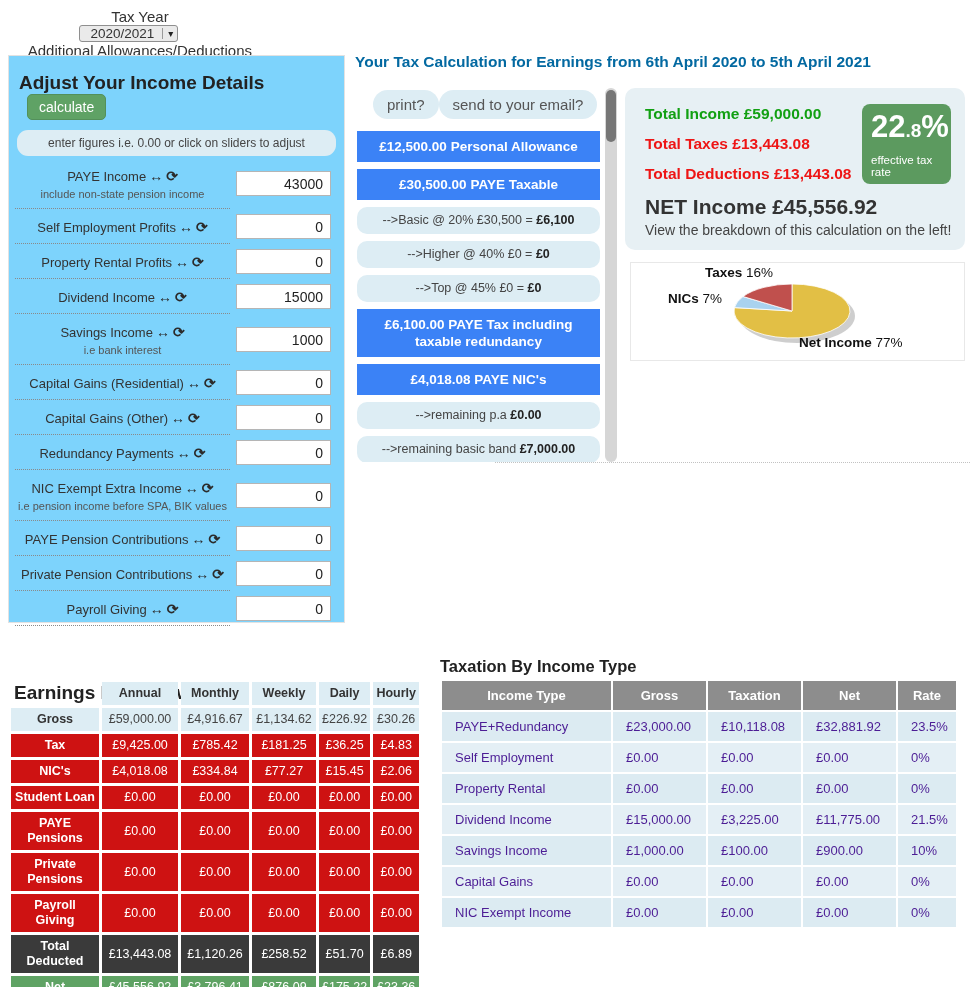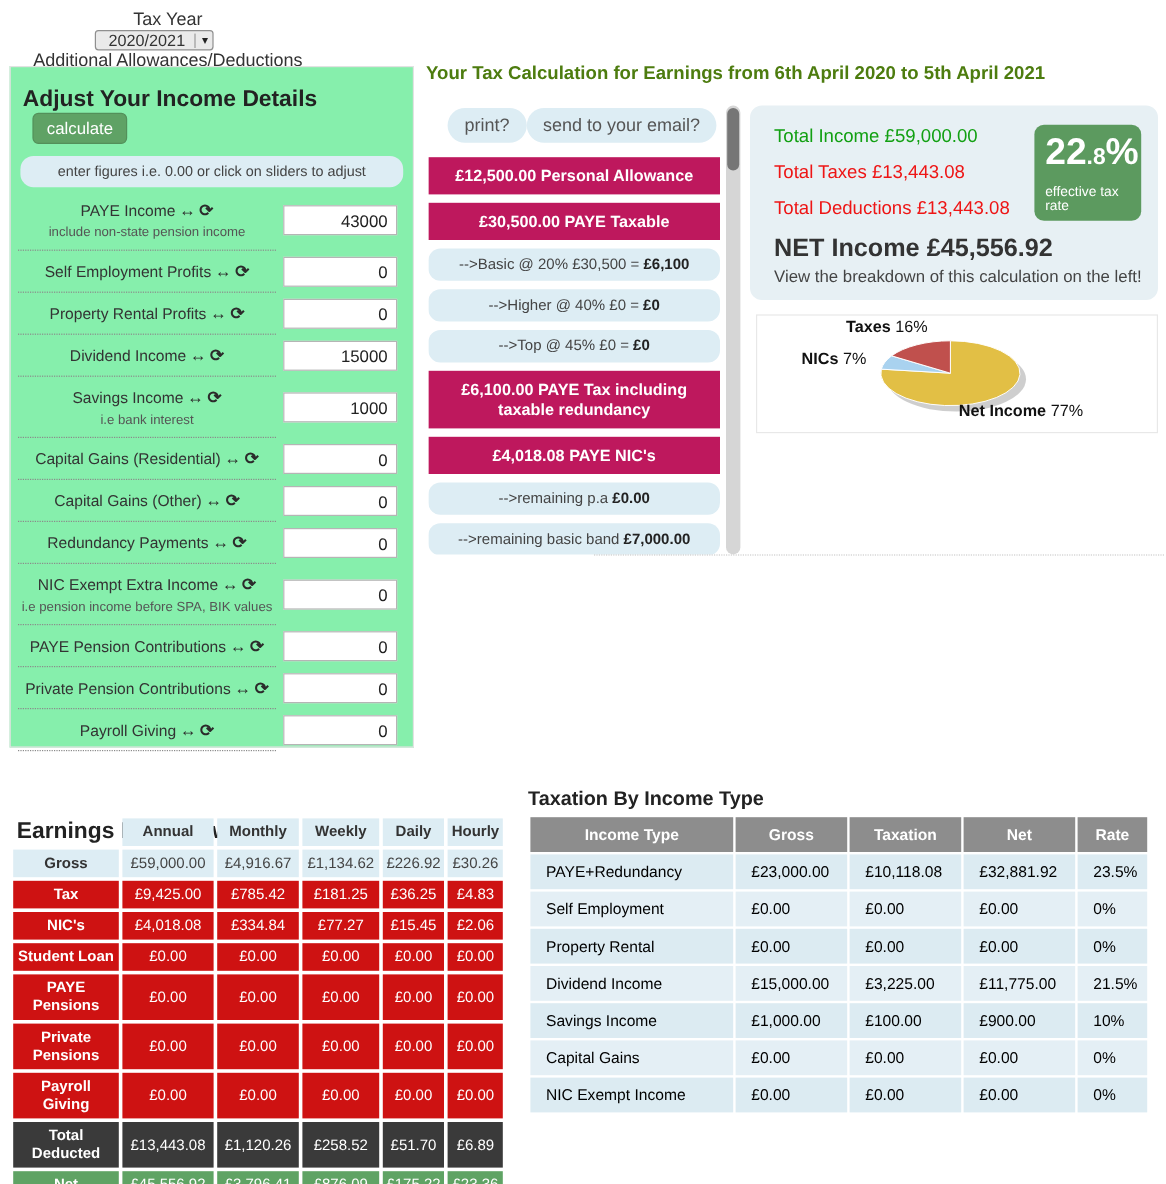--- a/index.html
+++ b/index.html
@@ -7,49 +7,49 @@
   body { width:972px; height:987px; position:relative; font-family:"Liberation Sans", sans-serif; color:#333; overflow:hidden; }
 
   
   .topbar { position:absolute; left:10px; top:8px; height:32px; display:flex; align-items:center; font-size:15px; color:#333;flex-direction:column; }
   .tb-label { margin-right:14px; }
   .select { display:flex; align-items:center; background:#eaeaea; border:1px solid #8f8f8f; border-radius:3px; height:28px; padding:0 4px 0 10px; font-size:13.5px; cursor:pointer; margin-right:36px; }
   .sel-arrow { margin-left:8px; border-left:1px solid #9a9a9a; padding-left:5px; font-size:10px; color:#222; }
   .tb-input { width:110px; height:26px; border:1px solid #b3b3b3; font-size:14px; padding-left:7px; margin-left:12px; color:#222; font-family:"Liberation Sans", sans-serif; } .gap2 { margin-left:58px; }
 
   
-  .income-panel { position:absolute; left:8px; top:55px; width:337px; height:568px; background:#86efac; border:1px solid #e2e2e2; }
+  .income-panel { position:absolute; left:8px; top:55px; width:337px; height:568px; background:#7dd3fc; border:1px solid #e2e2e2; }
   .panel-head { margin:16px 10px 10px 10px; }
   .panel-title { font-size:19px; font-weight:bold; color:#222; display:inline; }
   .calc-btn { display:inline-block; margin-left:8px; background:#5fa265; border:1px solid #53905a; color:#fff; font-size:14px; padding:4px 11px; border-radius:5px; cursor:pointer; vertical-align:2px; }
   .hint { margin:6px 8px 2px 8px; background:#ddedf4; color:#444; font-size:12px; text-align:center; padding:6px 4px; border-radius:11px; }
   .inc-row { display:flex; align-items:center; padding:0 13px 0 6px; }
   .inc-left { flex:1; border-bottom:1px dotted #8a8a8a; padding:9px 2px 7px 2px; text-align:center; }
   .inc-label { font-size:13px; color:#333; }
   .inc-icons { white-space:nowrap; }
   .ico { font-size:14px; font-weight:bold; color:#2b2b2b; cursor:pointer; margin-left:3px; }
   .inc-sub { font-size:11px; color:#555; margin-top:3px; line-height:13px; }
   .inc-sub:empty { display:none; }
   .inc-input { width:95px; height:25px; border:1px solid #b5b5b5; text-align:right; padding-right:7px; font-size:14px; color:#222; margin-left:6px; font-family:"Liberation Sans", sans-serif; }
 
   
-  .calc-title { position:absolute; left:355px; top:53px; width:610px; font-size:15.5px; font-weight:bold; color:#4d7c0f; }
+  .calc-title { position:absolute; left:355px; top:53px; width:610px; font-size:15.5px; font-weight:bold; color:#0369a1; }
   .calc-col { position:absolute; left:357px; top:86px; width:243px; height:376px; overflow:hidden; }
   .calc-buttons { display:flex; gap:0; margin:4px 0 12px 16px; }
   .pill-btn { background:#ddedf4; color:#555; font-size:15px; padding:6px 14px; border-radius:15px; cursor:pointer; }
   .calc-item { margin-bottom:7px; text-align:center; font-size:12.5px; line-height:15px; }
-  .calc-item.row-orange { background:#be185d; color:#fff; font-weight:bold; font-size:13.5px; padding:7px 8px; line-height:17px; }
+  .calc-item.row-orange { background:#3b82f6; color:#fff; font-weight:bold; font-size:13.5px; padding:7px 8px; line-height:17px; }
   .calc-item.row-detail { background:#ddedf4; color:#444; padding:6px 4px;border-radius:10px; }
   .calc-item.row-detail b { color:#222; }
   .calc-scrollbar { position:absolute; left:605px; top:88px; width:12px; height:374px; background:#d6d6d6; border-radius:6px; }
   .scroll-thumb { position:absolute; left:1px; top:2px; width:10px; height:52px; background:#767676; border-radius:5px; }
 
   
   .summary-box { position:absolute; left:625px; top:88px; width:340px; height:162px; background:#e7f0f4; border-radius:10px; padding:17px 0 0 20px; }
-  .sum-line { font-size:15.5px; font-weight:normal; margin-bottom:12px; }
+  .sum-line { font-size:15.5px; font-weight:bold; margin-bottom:12px; }
   .sum-green { color:#12a012; } .sum-red { color:#ee1515; }
   .net-line { font-size:21px; font-weight:bold; color:#333; margin-top:2px; }
   .note-line { font-size:14px; color:#444; margin-top:3px; }
   .rate-box { position:absolute; right:14px; top:16px; width:89px; height:80px; background:#5c9a5f; border-radius:8px; color:#fff; padding:5px 0 0 9px; }
   .rate-big { font-size:31px; font-weight:bold; } .rate-small { font-size:19px; font-weight:bold; }
   .rate-caption { font-size:11.5px; margin-top:9px; }
 
   
   .pie-box { position:absolute; left:630px; top:262px; width:335px; height:99px; border:1px solid #e8e8e8; background:#fff; }
   .pie-box svg { position:absolute; left:0; top:0; }
@@ -70,21 +70,21 @@
   tr.row-blue th, tr.row-blue td { background:#ddedf4; color:#444; }
   tr.row-blue th { color:#333; }
   tr.row-red th, tr.row-red td { background:#ce1212; color:#fff; }
   tr.row-dark th, tr.row-dark td { background:#3a3a3a; color:#fff; }
   tr.row-green th, tr.row-green td { background:#5fa364; color:#fff; }
 
   
   .tax-title { position:absolute; left:440px; top:657px; font-size:16.5px; font-weight:bold; color:#222; }
   .tax-table { position:absolute; left:440px; top:679px; border-collapse:separate; border-spacing:2px; font-size:13px; }
   .tax-table thead th { background:#8d8d8d; color:#fff; font-weight:bold; padding:7px 4px; text-align:center; }
-  .tax-table td { padding:7px 6px 7px 13px; text-align:left; color:#000000; }
+  .tax-table td { padding:7px 6px 7px 13px; text-align:left; color:#4c1d95; }
   .tax-table tbody tr:nth-child(odd) td { background:#dcebf2; }
   .tax-table tbody tr:nth-child(even) td { background:#e4eff5; }
   .tax-table .tc-type { width:169px; } .tax-table .tc-gross { width:93px; }
   .tax-table .tc-taxation { width:93px; } .tax-table .tc-net { width:93px; } .tax-table .tc-rate { width:58px; }
 </style>
 </head>
 <body>
 
 <div class="topbar">
   <span class="tb-label">Tax Year</span>

